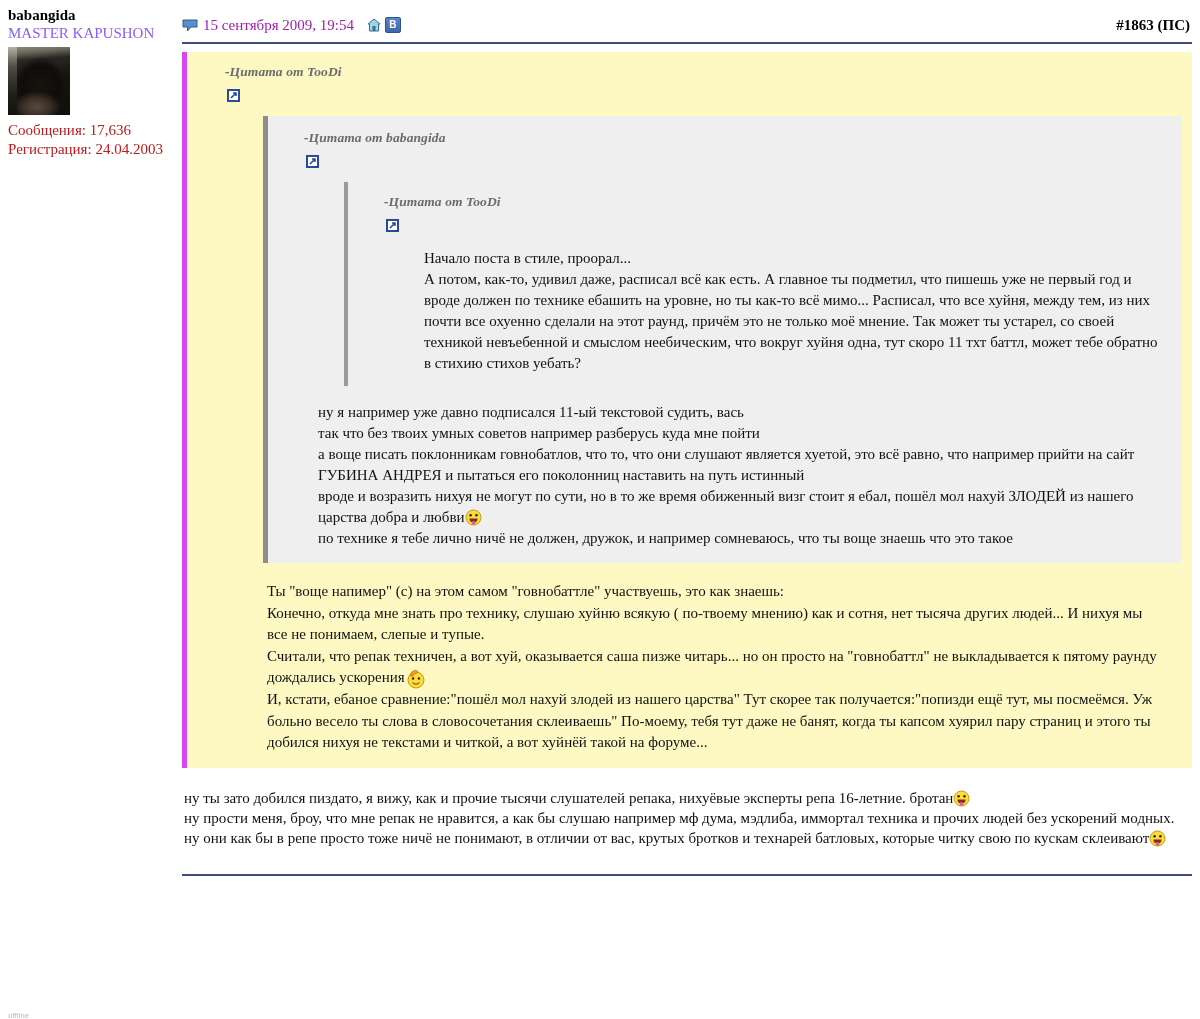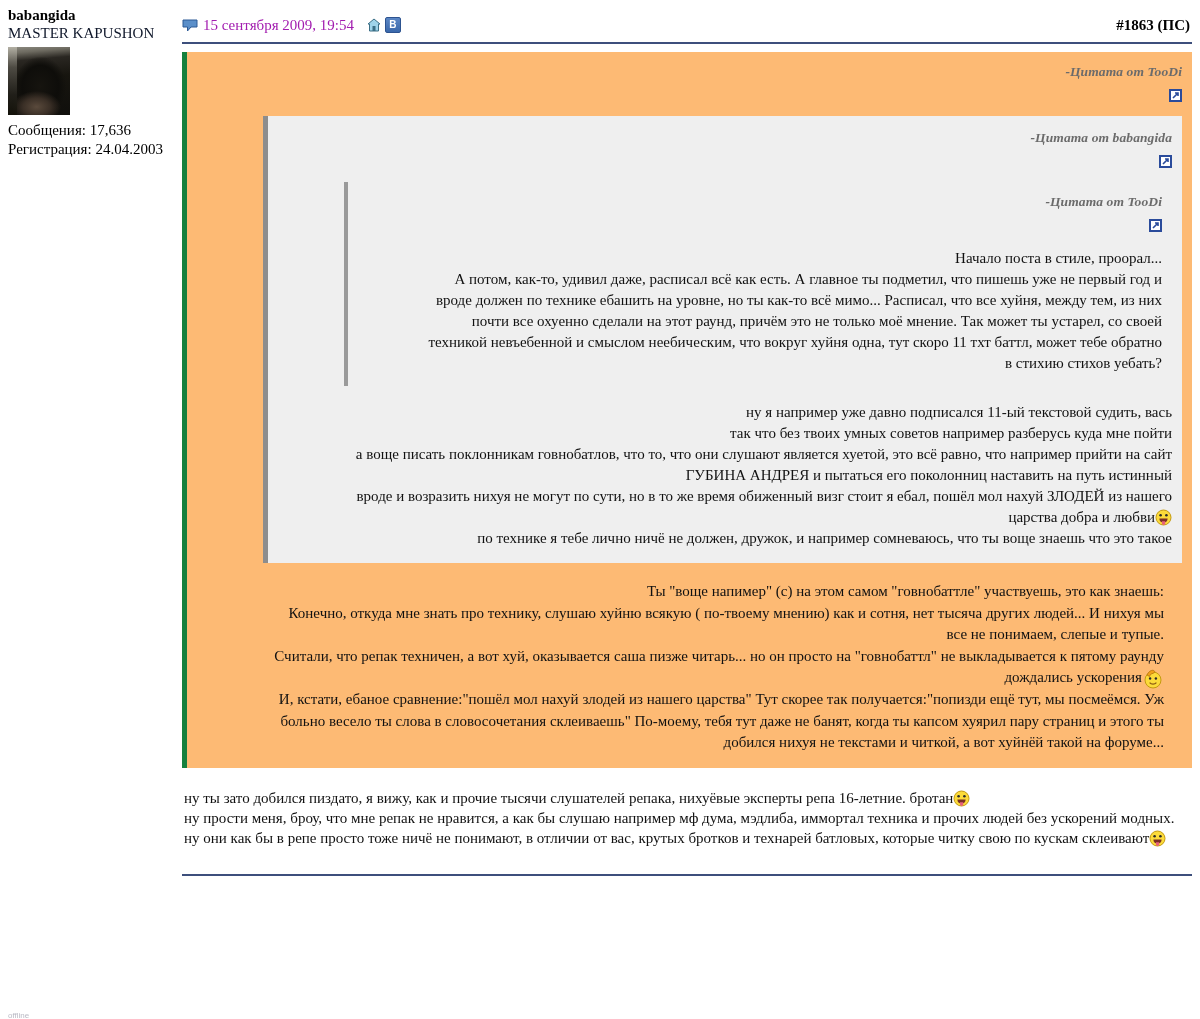--- a/index.html
+++ b/index.html
@@ -14,38 +14,38 @@
   .page{ position:relative; width:1200px; height:1019px;text-decoration:underline; }
 
   
   .userbox{
     position:absolute; left:8px; top:6px; width:170px;
   }
   .username{
     font-weight:bold; font-size:15px; line-height:18px; color:#000;
   }
   .usertitle{
-    font-size:15px; line-height:19px; color:#0f172a;
+    font-size:15px; line-height:19px; color:#8b5cf6;
   }
   .avatar{
     width:62px; height:68px; margin-top:4px;
     background:
       radial-gradient(ellipse 34px 22px at 46% 88%, #5a4a3c 0%, #3a2f26 40%, rgba(40,33,27,0) 72%),
       radial-gradient(ellipse 26px 30px at 52% 58%, #16140f 0%, #0e0d0a 70%, rgba(14,13,10,0) 100%),
       linear-gradient(175deg,#8e8c82 0%,#6d6a60 9%,#2a2722 20%,#17150f 45%,#100f0c 100%);
     border:0;
     position:relative; overflow:hidden;
   }
   .avatar:after{
     content:""; position:absolute; left:0; top:0; width:9px; height:68px;
     background:linear-gradient(180deg,#b9b6aa 0%,#55524a 30%,#23211b 70%,#141209 100%);
     opacity:.85;
   }
   .userstats{
-    margin-top:6px; font-size:15px; line-height:19px; color:#000000;
+    margin-top:6px; font-size:15px; line-height:19px; color:#b91c1c;
   }
   .offline{
     position:absolute; left:8px; top:1011px;
     font-size:8px; color:#b9b9c4; letter-spacing:0;
     font-family:"Liberation Sans",sans-serif;
   }
 
   
   .postcol{ position:absolute; left:182px; top:0; width:1010px; }
 
@@ -71,25 +71,24 @@
     height:2px; background:#3d4f7c; margin:0 0 0 0; width:1010px;
   }
 
   
   .quote{
     background:#f2f2f2;
     padding:12px 16px 14px 18px;
     margin:0;
   }
   .quote.level1{
-    border-left:5px solid #15803d;
-    background:#fdba74;
+    border-left:5px solid #d946ef;
+    background:#fef9c3;
     margin-top:8px;
     padding:12px 10px 14px 20px;
-    text-align:right;
   }
   .quote.level2{
     border-left:5px solid #8d8d8d;
     background:#efefef;
     margin:14px 0 0 56px;
     padding:14px 10px 14px 18px;
   }
   .quote.level3{
     border-left:4px solid #9a9a9a;
     background:#efefef;

